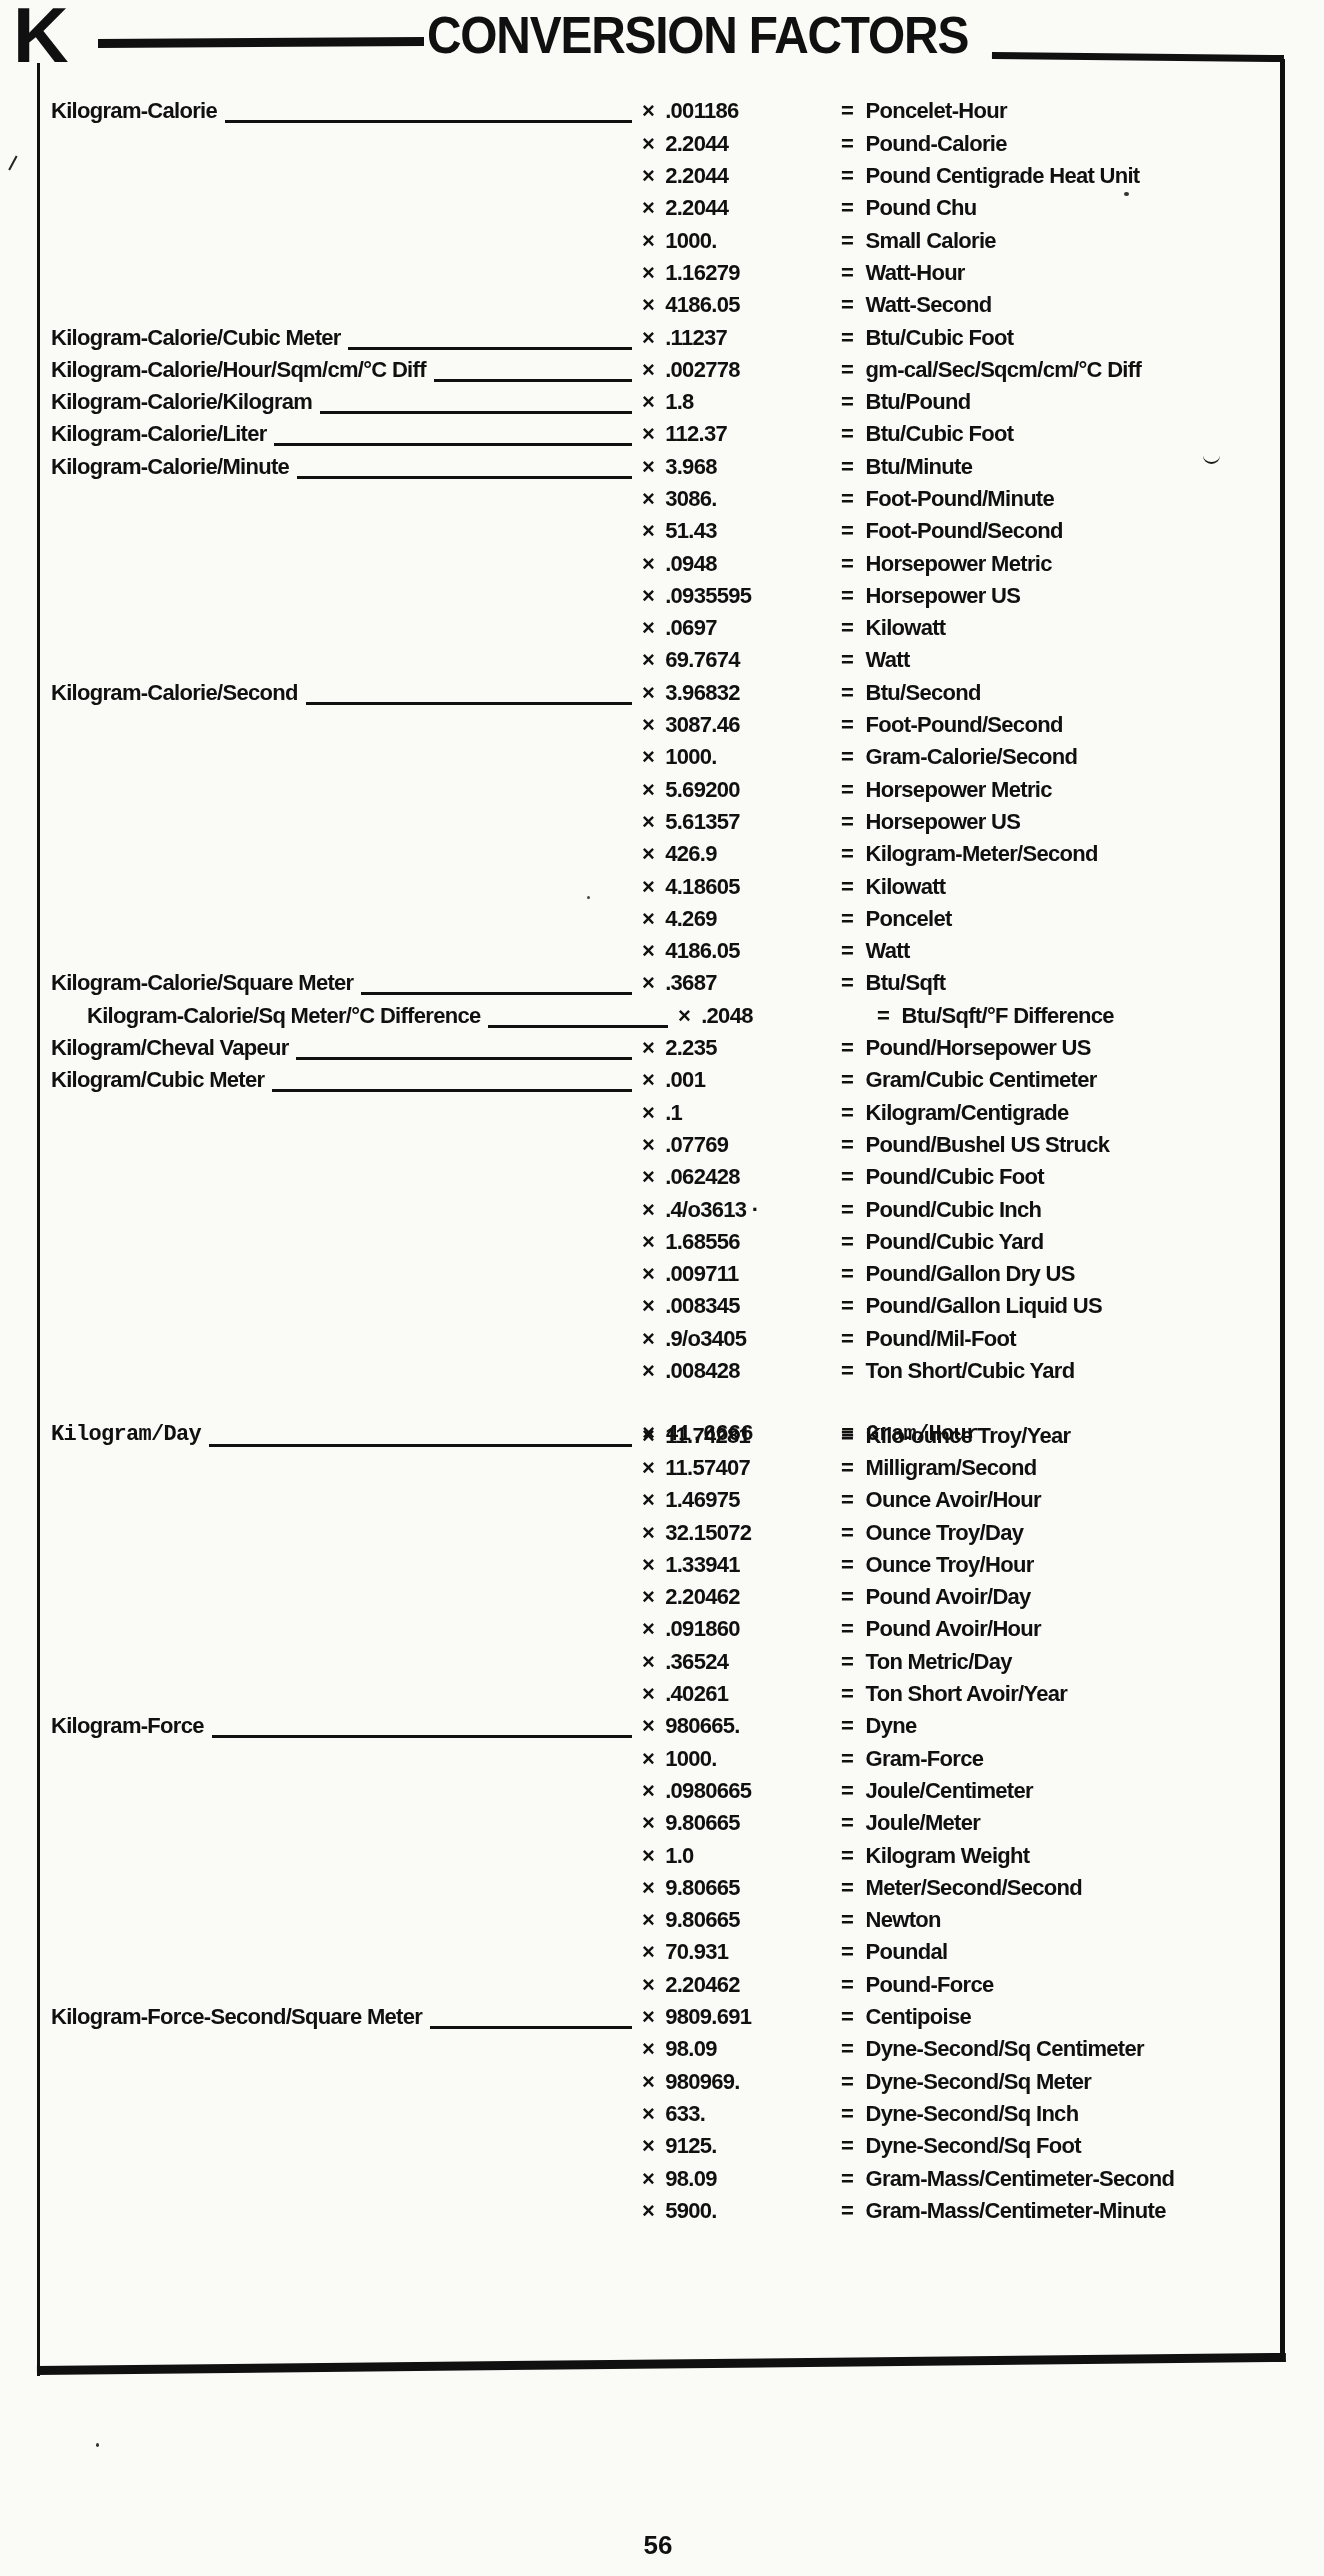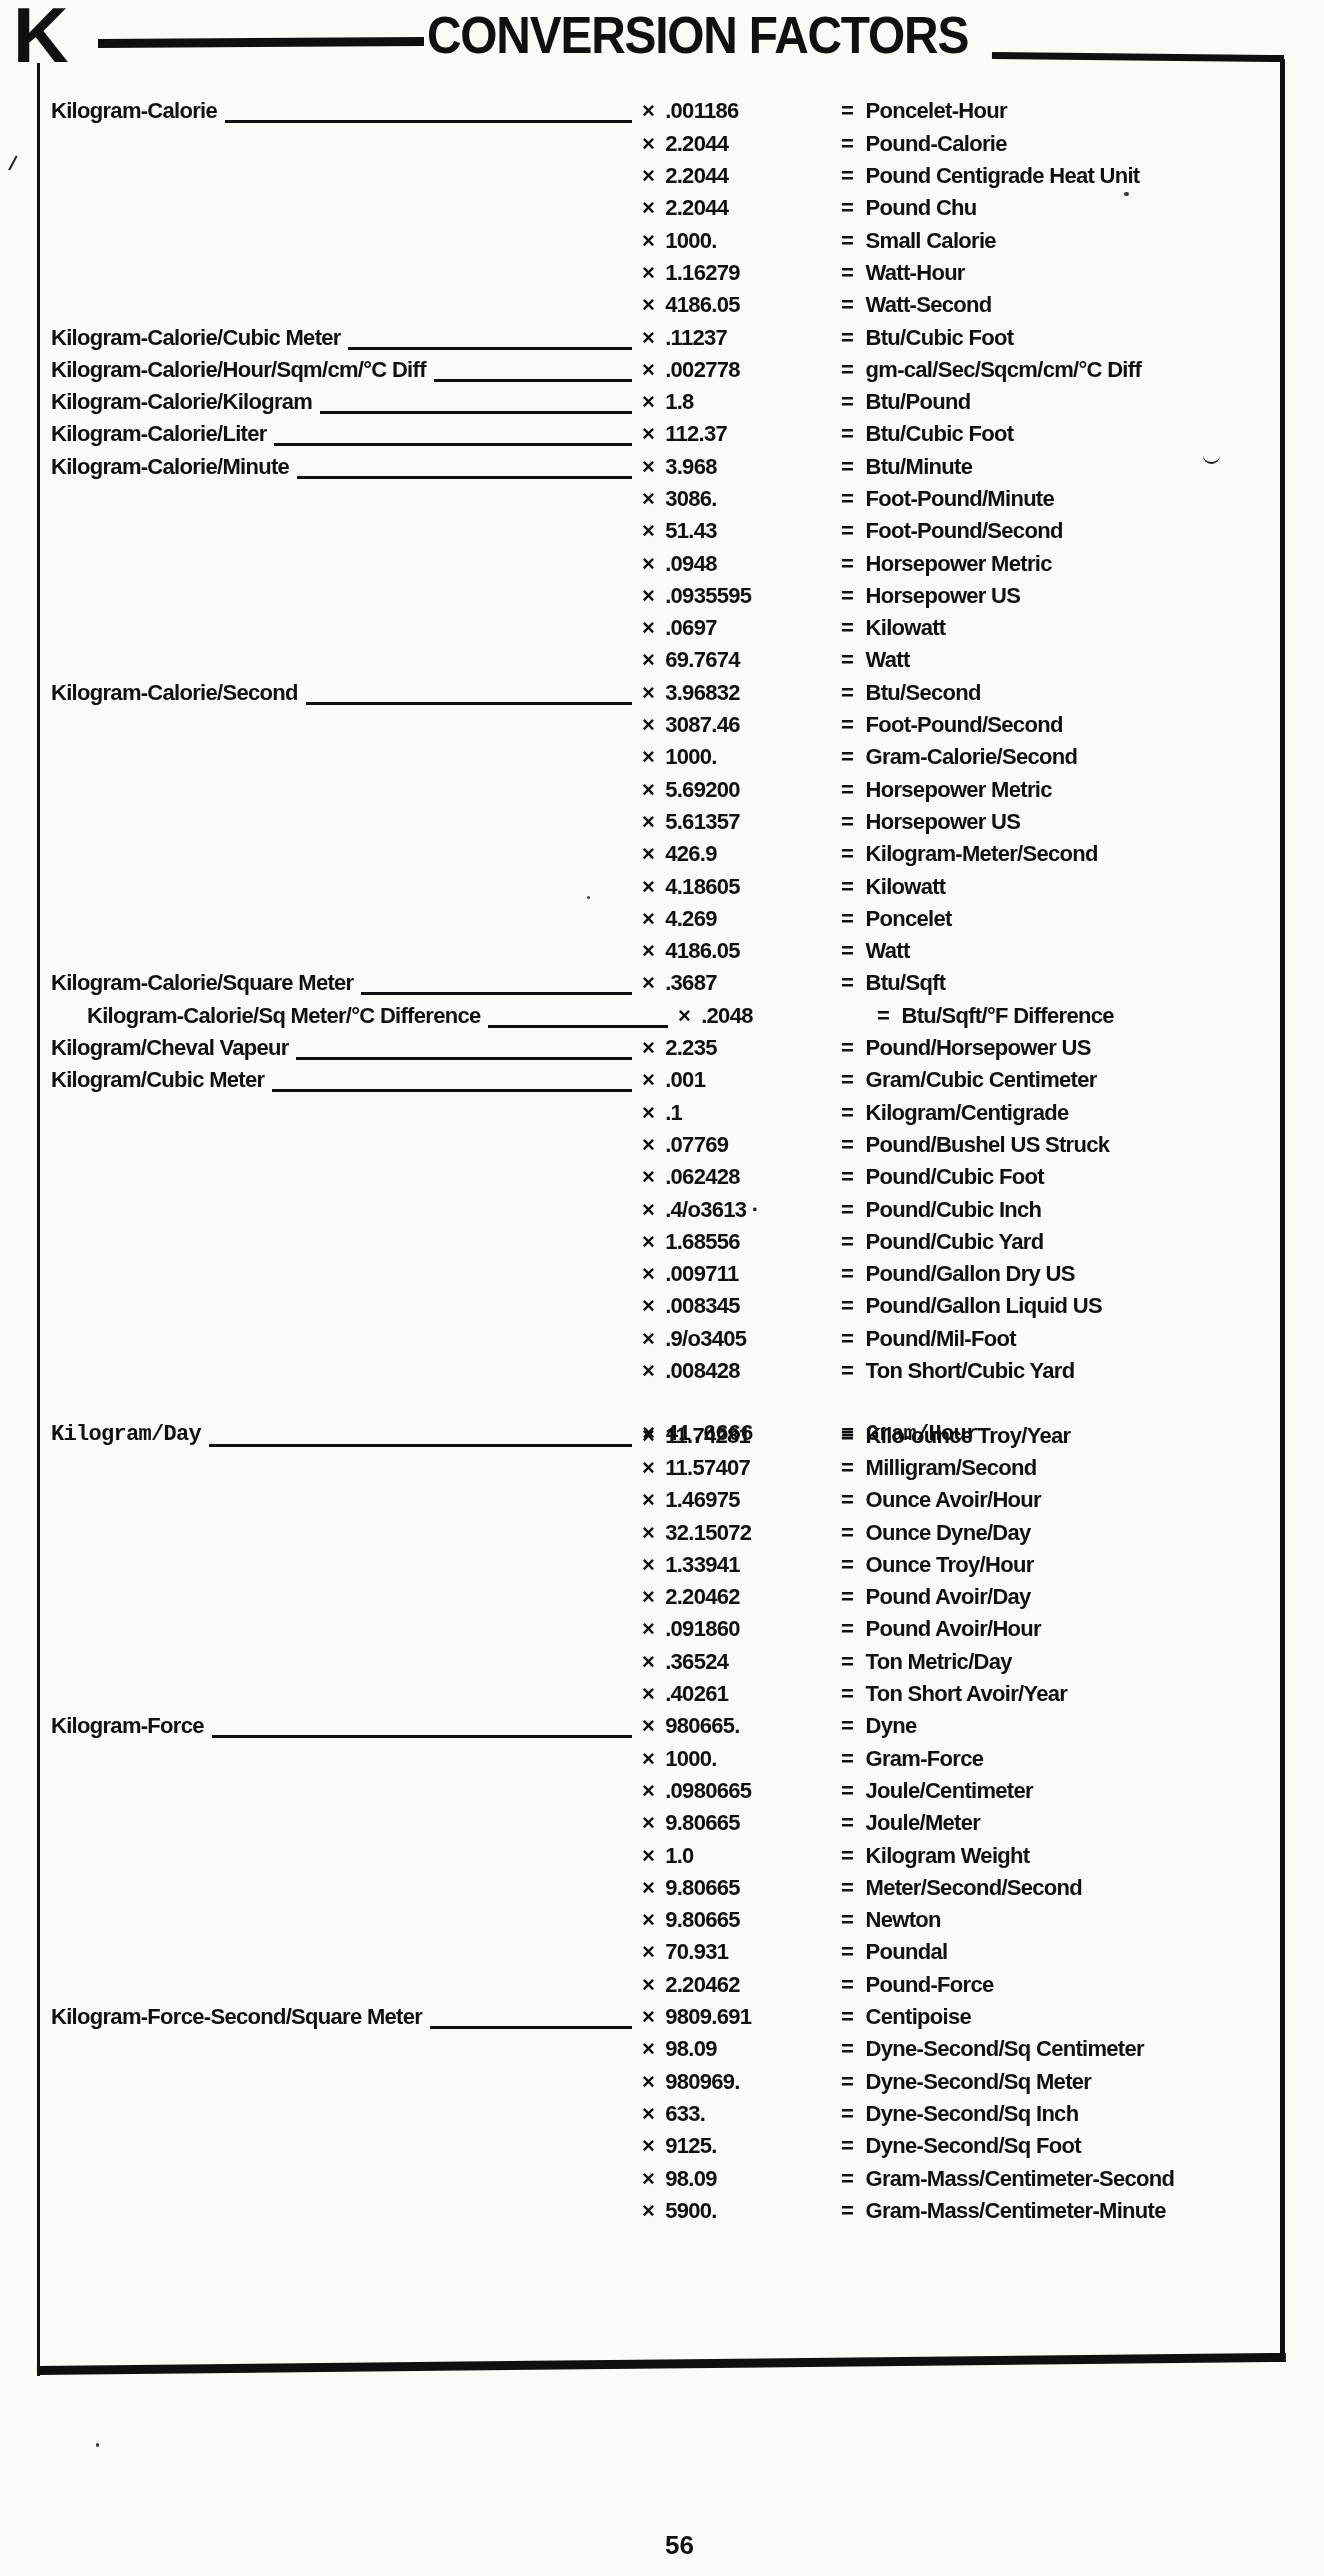--- a/index.html
+++ b/index.html
@@ -38,21 +38,21 @@
   .label-cell { position:absolute; left:51px; width:582px; height:30px;
                 display:flex; align-items:flex-end; }
   .label  { white-space:nowrap; line-height:30px; }
   .leader { flex:1 1 auto; height:0; border-bottom:3.9px solid #101010; margin:0 1.3px 2.6px 7.8px; }
   .factor-cell { position:absolute; left:642px;  display:flex; gap:11px; white-space:nowrap; }
   .result-cell { position:absolute; left:841px; display:flex; gap:12.4px; white-space:nowrap; }
   .sym { display:inline-block; }
 
   
   .pagenum { position:absolute; left:622px; top:2530px; width:72px;
-             text-align:right; font-size:26px; font-weight:bold; }
+             text-align:center; font-size:26px; font-weight:bold; }
 
   
   .artifact { position:absolute; }
   .a-tick { left:11.7px;  top:155px;  width:2px;  height:15.6px; background:#222; transform:rotate(28deg); }
   .a-curl { left:1203px; top:455px; width:17px; height:9px;
             border-bottom:2.6px solid #1a1a1a; border-radius:0 0 9px 9px; }
   .a-dot1 { left:1124px; top:192px; width:4.6px; height:3.9px; border-radius:50%; background:#333; }
   .a-dot2 { left:587px;  top:896px; width:3.3px; height:3.3px; border-radius:50%; background:#444; }
   .a-dot3 { left:96px;  top:2443px; width:3.3px; height:3.9px; border-radius:50%; background:#333; }
 </style>
@@ -691,21 +691,21 @@
     <div class="label-cell">
       <span class="label"></span>
 
     </div>
     <div class="factor-cell">
       <span class="sym">×</span>
       <span class="val">32.15072</span>
     </div>
     <div class="result-cell">
       <span class="sym">=</span>
-      <span class="val">Ounce Dyne/Day</span>
+      <span class="val">Ounce Troy/Day</span>
     </div>
   </div>
       <div class="row no-label" style="top: 1550px;">
     <div class="label-cell">
       <span class="label"></span>
 
     </div>
     <div class="factor-cell">
       <span class="sym">×</span>
       <span class="val">1.33941</span>

